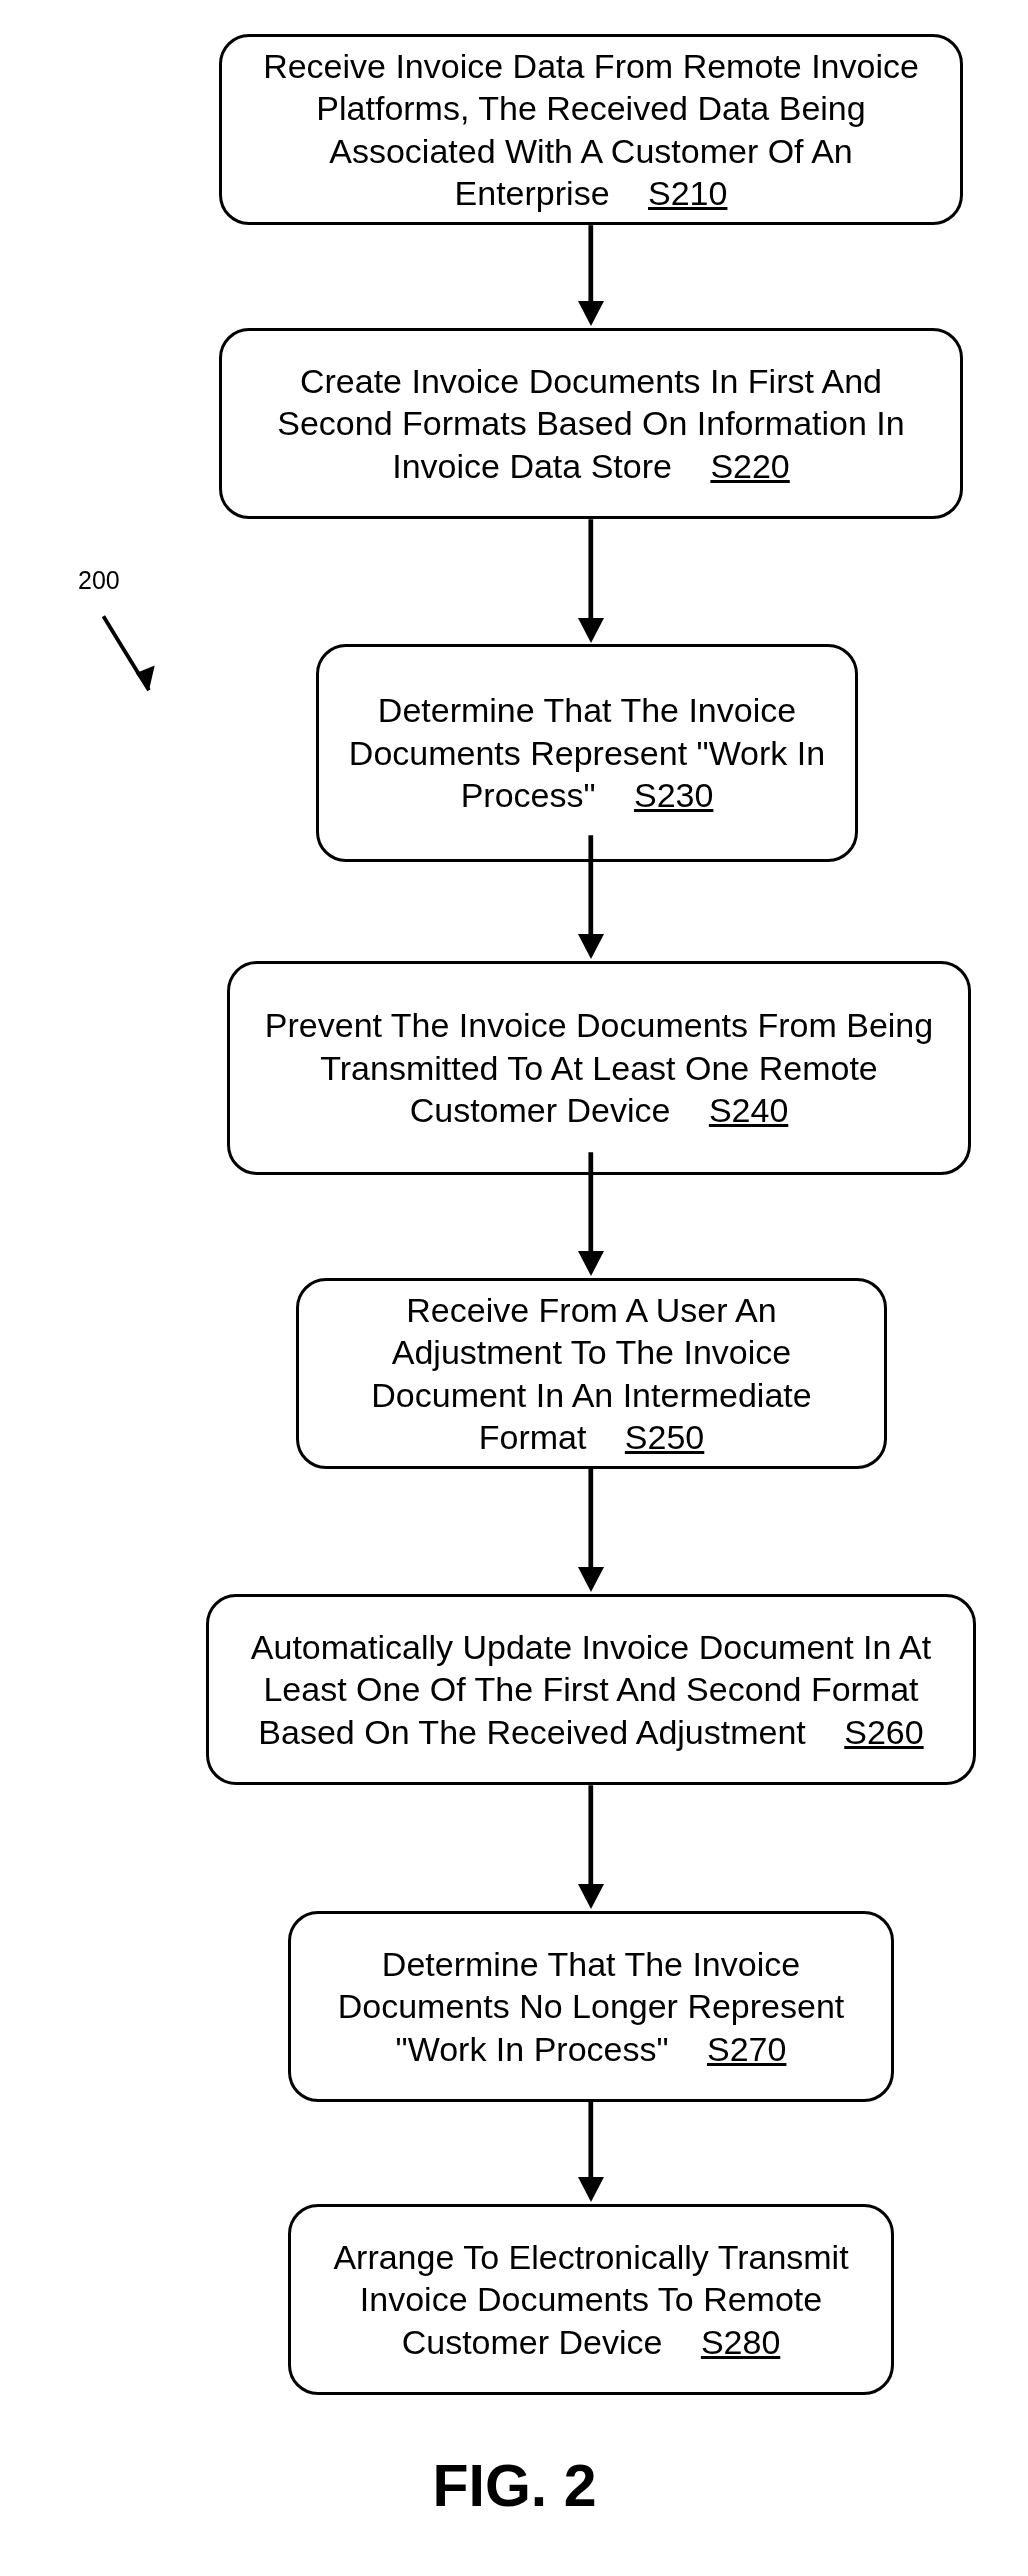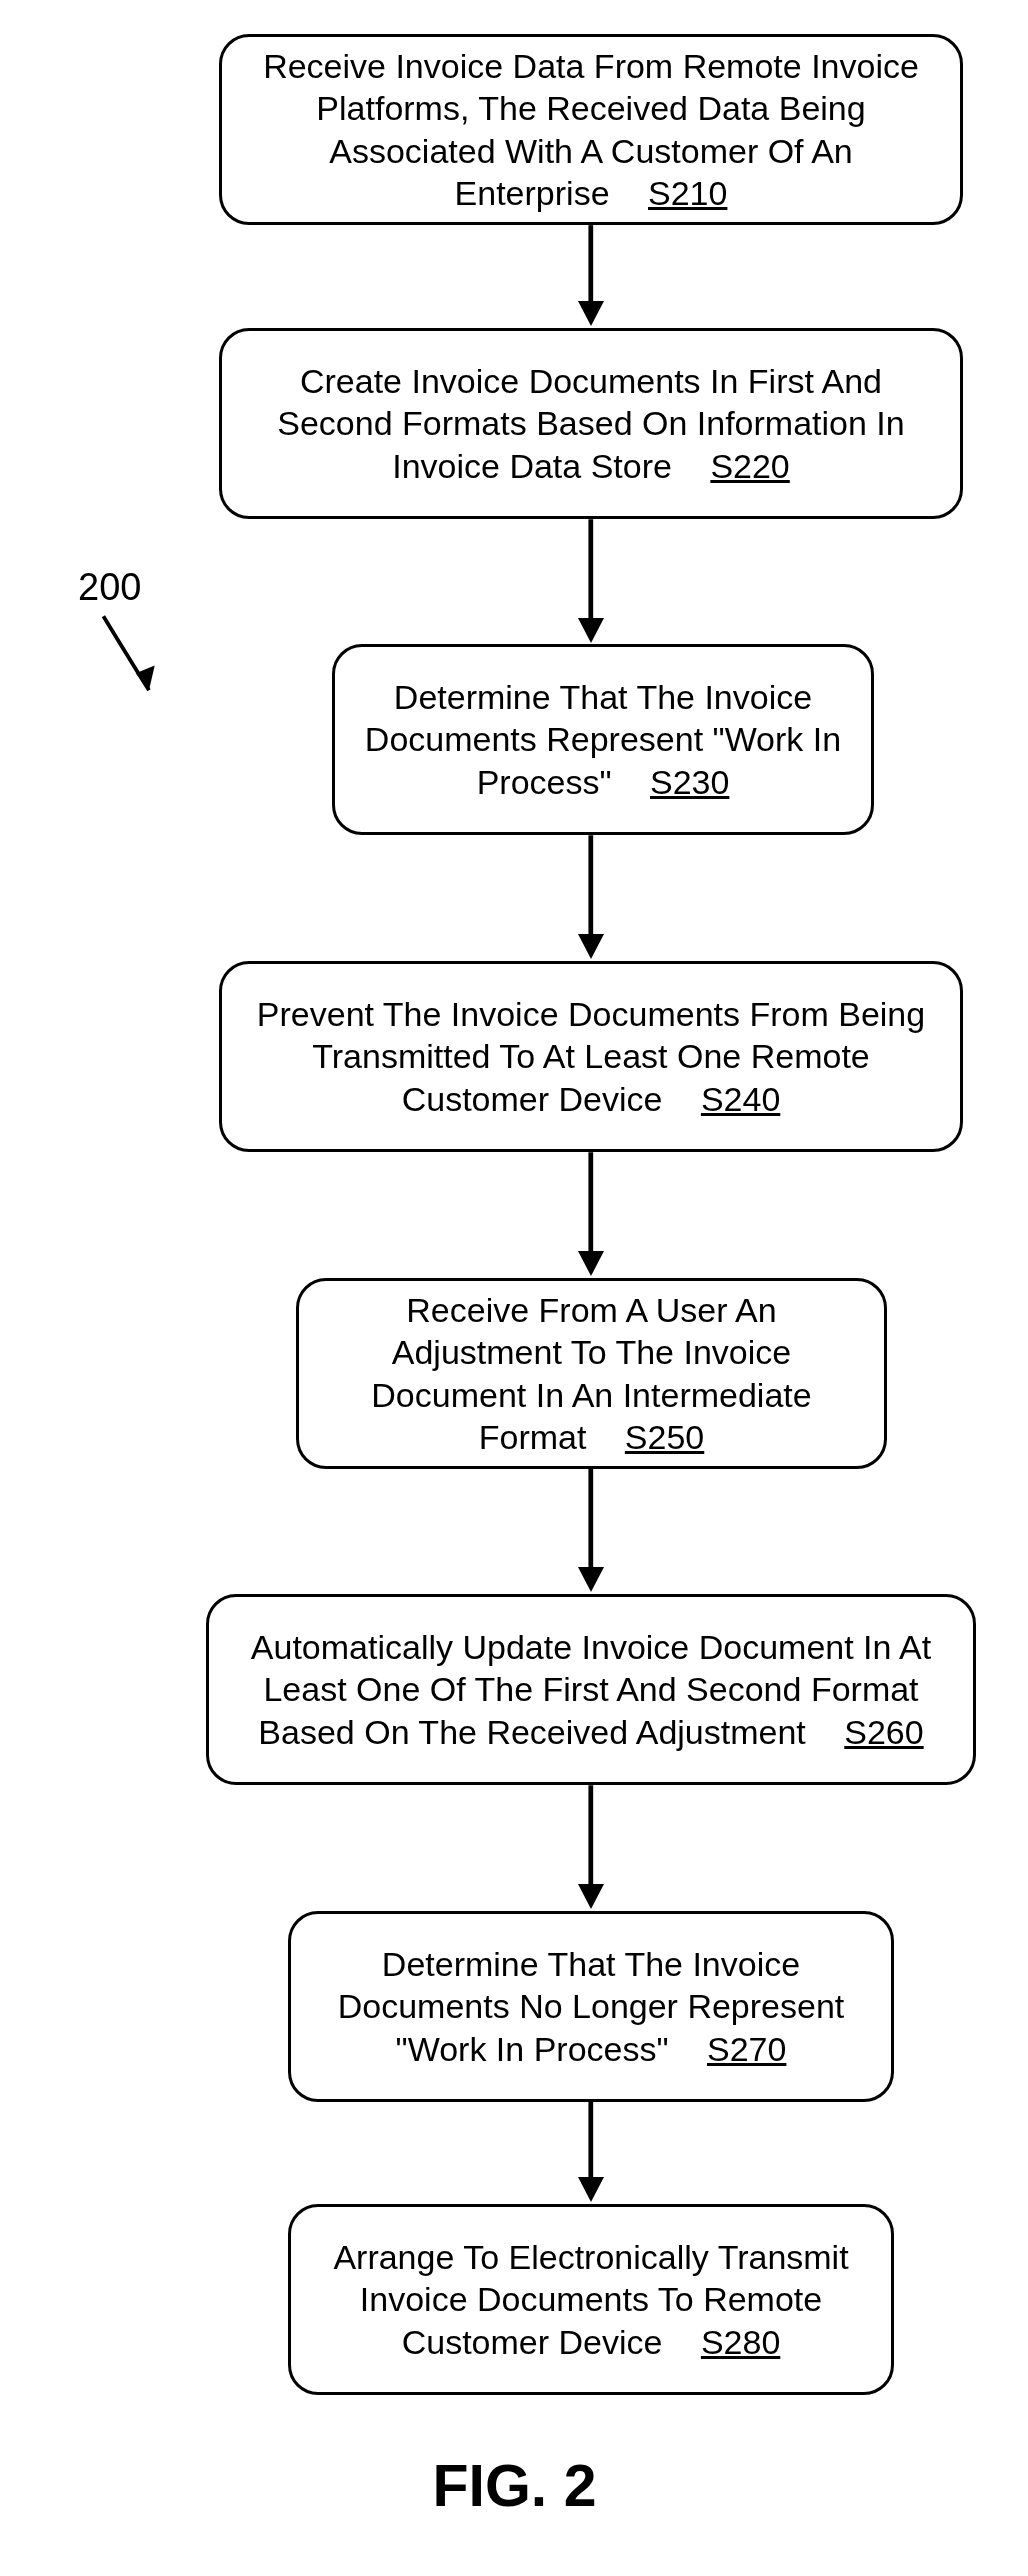--- a/index.html
+++ b/index.html
@@ -31,21 +31,21 @@
     color: #000;
     position: relative;
   }
   .step {
     display: inline-block;
     text-decoration: underline;
     margin-left: 29px;
   }
   .ref {
     position: absolute;
-    font-size: 38px;
+    font-size: 25px;
     color: #000;
   }
   .arrow-head-down {
     position: absolute;
     width: 0;
     height: 0;
     border-left: 13.3px solid transparent;
     border-right: 13.3px solid transparent;
     border-top: 25px solid #000;
   }
@@ -91,33 +91,33 @@
     <span>Create Invoice Documents In First And Second Formats Based On Information In Invoice Data Store</span>
     <span class="step">S220</span>
   </div>
 </div>
 
 <svg class="conn" style="left:587px; top:519px; width:7.6px; height:103px;" viewBox="0 0 8 108" width="7.6" height="103">
   <line x1="4" y1="0" x2="4" y2="108" stroke="#000" stroke-width="5"></line>
 </svg>
 <div class="arrow-head-down" style="left:578px; top:618px;"></div>
 
-<div class="box" style="left:332px; top:644px; width:542px; height:191px;align-items:center;">
+<div class="box" style="left:316px; top:644px; width:542px; height:218px;align-items:center;">
   <div class="txt">
     <span>Determine That The Invoice Documents Represent "Work In Process"</span>
     <span class="step">S230</span>
   </div>
 </div>
 
 <svg class="conn" style="left:587px; top:835px; width:7.6px; height:103px;" viewBox="0 0 8 108" width="7.6" height="103">
   <line x1="4" y1="0" x2="4" y2="108" stroke="#000" stroke-width="5"></line>
 </svg>
 <div class="arrow-head-down" style="left:578px; top:934px;"></div>
 
-<div class="box" style="left:219px; top:961px; width:744px; height:191px;">
+<div class="box" style="left:227px; top:961px; width:744px; height:214px;">
   <div class="txt">
     <span>Prevent The Invoice Documents From Being Transmitted To At Least One Remote Customer Device</span>
     <span class="step">S240</span>
   </div>
 </div>
 
 <svg class="conn" style="left:587px; top:1152px; width:7.6px; height:103px;" viewBox="0 0 8 108" width="7.6" height="103">
   <line x1="4" y1="0" x2="4" y2="108" stroke="#000" stroke-width="5"></line>
 </svg>
 <div class="arrow-head-down" style="left:578px; top:1251px;"></div>

